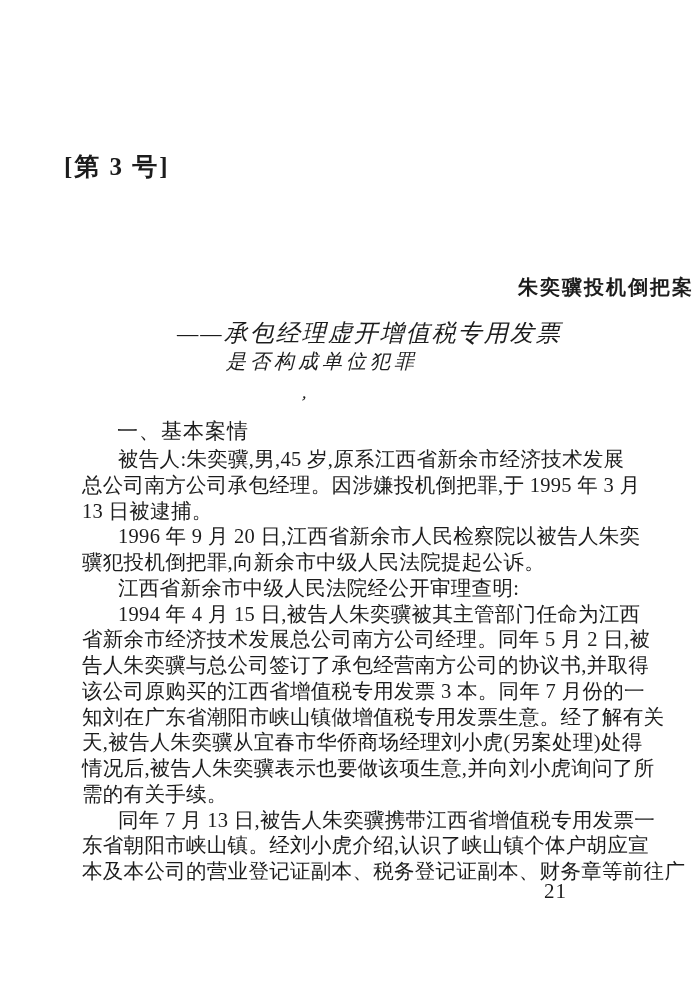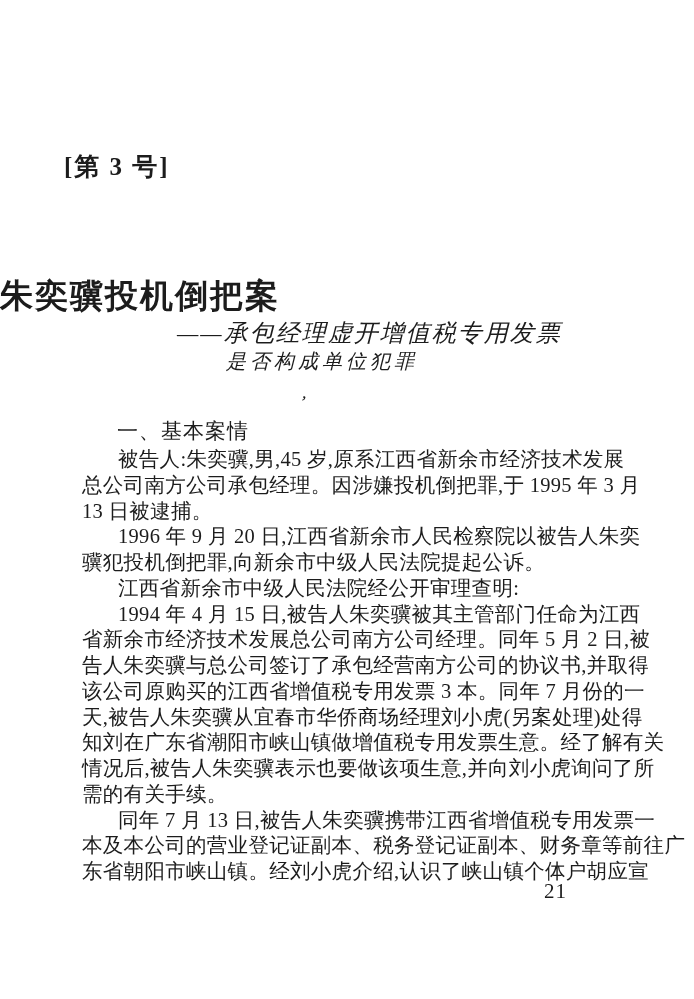--- a/index.html
+++ b/index.html
@@ -24,22 +24,22 @@
     font-weight: bold;
     letter-spacing: 2px;
     white-space: nowrap;
   }
   .doc-title {
     position: absolute;
     left: 0;
     top: 274px;
     width: 694px;
     margin: 0;
-    text-align: left;
-    font-size: 33px;
+    text-align: right;
+    font-size: 20px;
     font-weight: bold;
     letter-spacing: 2px;
     font-family: "Liberation Sans", "DejaVu Sans", sans-serif;
     white-space: nowrap;
   }
   .subtitle-line1 {
     position: absolute;
     left: 177px;
     top: 317px;
     font-size: 24px;
@@ -116,23 +116,23 @@
       <div class="body-line indent">被告人:朱奕骥,男,45 岁,原系江西省新余市经济技术发展</div>
       <div class="body-line">总公司南方公司承包经理。因涉嫌投机倒把罪,于 1995 年 3 月</div>
       <div class="body-line">13 日被逮捕。</div>
       <div class="body-line indent">1996 年 9 月 20 日,江西省新余市人民检察院以被告人朱奕</div>
       <div class="body-line">骥犯投机倒把罪,向新余市中级人民法院提起公诉。</div>
       <div class="body-line indent">江西省新余市中级人民法院经公开审理查明:</div>
       <div class="body-line indent">1994 年 4 月 15 日,被告人朱奕骥被其主管部门任命为江西</div>
       <div class="body-line">省新余市经济技术发展总公司南方公司经理。同年 5 月 2 日,被</div>
       <div class="body-line">告人朱奕骥与总公司签订了承包经营南方公司的协议书,并取得</div>
       <div class="body-line">该公司原购买的江西省增值税专用发票 3 本。同年 7 月份的一</div>
+      <div class="body-line">知刘在广东省潮阳市峡山镇做增值税专用发票生意。经了解有关</div>
       <div class="body-line">天,被告人朱奕骥从宜春市华侨商场经理刘小虎(另案处理)处得</div>
-      <div class="body-line">知刘在广东省潮阳市峡山镇做增值税专用发票生意。经了解有关</div>
       <div class="body-line">情况后,被告人朱奕骥表示也要做该项生意,并向刘小虎询问了所</div>
       <div class="body-line">需的有关手续。</div>
       <div class="body-line indent">同年 7 月 13 日,被告人朱奕骥携带江西省增值税专用发票一</div>
+      <div class="body-line">东省朝阳市峡山镇。经刘小虎介绍,认识了峡山镇个体户胡应宣</div>
       <div class="body-line">本及本公司的营业登记证副本、税务登记证副本、财务章等前往广</div>
-      <div class="body-line">东省朝阳市峡山镇。经刘小虎介绍,认识了峡山镇个体户胡应宣</div>
     </div>
 
   <div class="page-number">21</div>
 </div>
 
 </body></html>

